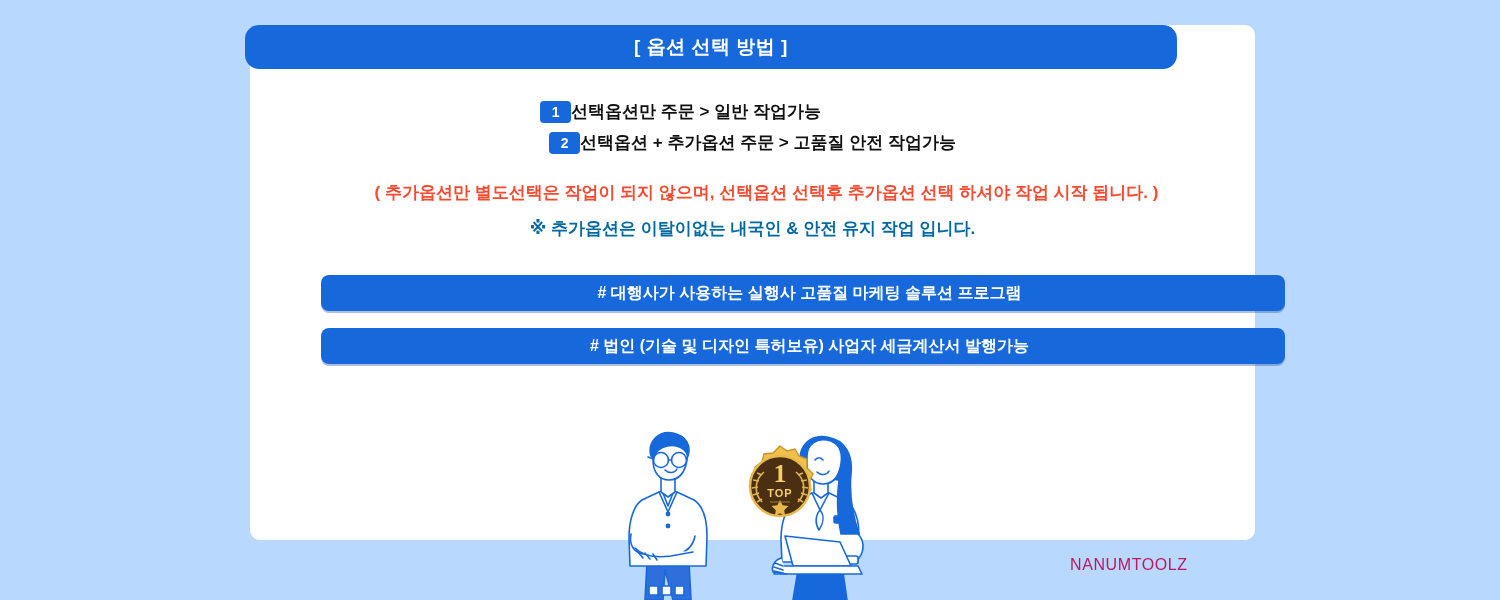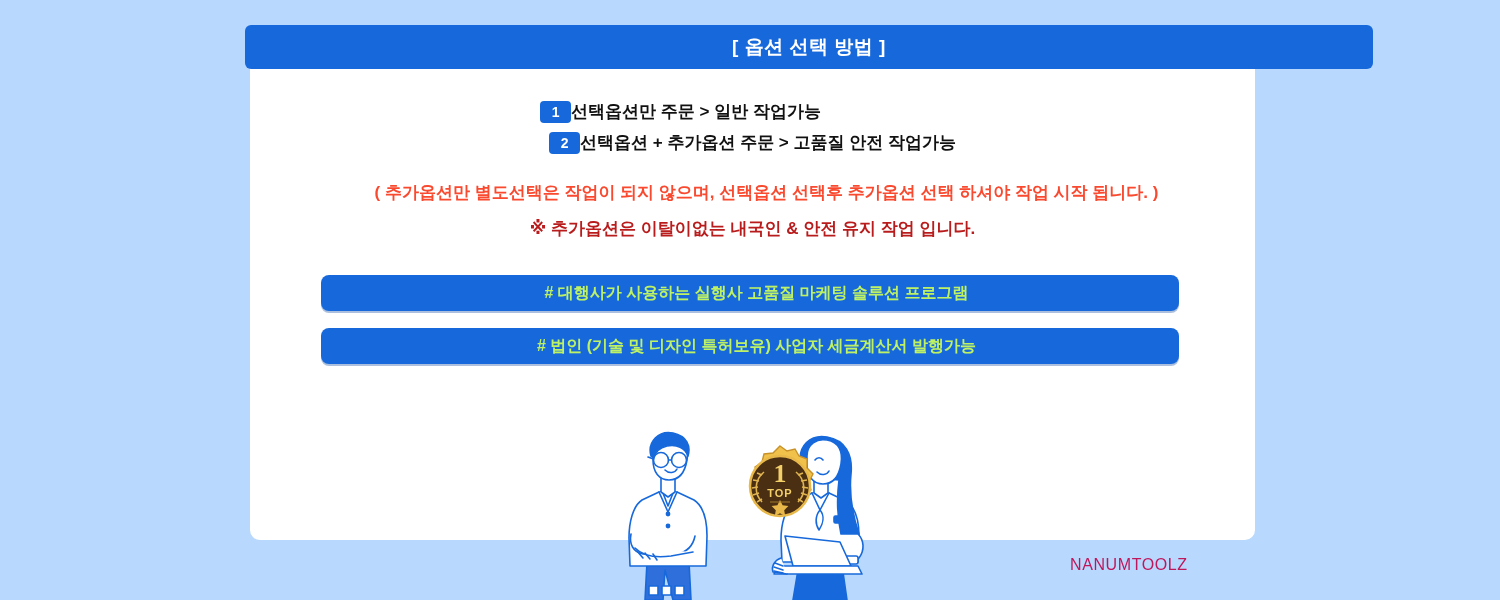--- a/index.html
+++ b/index.html
@@ -17,23 +17,23 @@
     left: 250px; top: 25px;
     width: 1005px; height: 515px;
     background: #ffffff;
     border-radius: 10px;
   }
 
   
   .header-bar {
     position: absolute;
     left: 245px; top: 25px;
-    width: 1128px; height: 44px;
+    width: 932px; height: 44px;
     background: #1769db;
-    border-radius: 6px;
+    border-radius: 14px;
     display: flex; align-items: center; justify-content: center; text-align: center;
   }
   .header-title {
     color: #ffffff;
     font-size: 19px;
     font-weight: 700;
     letter-spacing: .5px;
   }
 
   
@@ -77,36 +77,36 @@
     color: #f9492f;
     font-size: 17px;
     font-weight: 700;
     white-space: nowrap;
   }
   .notice-black {
     position: absolute;
     left: 250px; top: 217px;
     width: 1005px;
     text-align: center;
-    color: #b91c1c;
+    color: #0369a1;
     font-size: 17px;
     font-weight: 700;
     white-space: nowrap;
   }
 
   
   .bar {
     position: absolute;
     left: 321px;
-    width: 858px;
+    width: 964px;
     height: 36px;
     background: #1769db;
     border-radius: 8px;
     display: flex; align-items: center; justify-content: center;
-    color: #bef264;
+    color: #ffffff;
     font-size: 16px;
     font-weight: 700;
     white-space: nowrap;
     box-shadow: 0 2px 0 0 rgba(16,75,160,.35);
     padding-left: 13px;
   }
   .bar-1 { top: 275px; }
   .bar-2 { top: 328px; }
   .bar-3 { top: 382px; }
 

